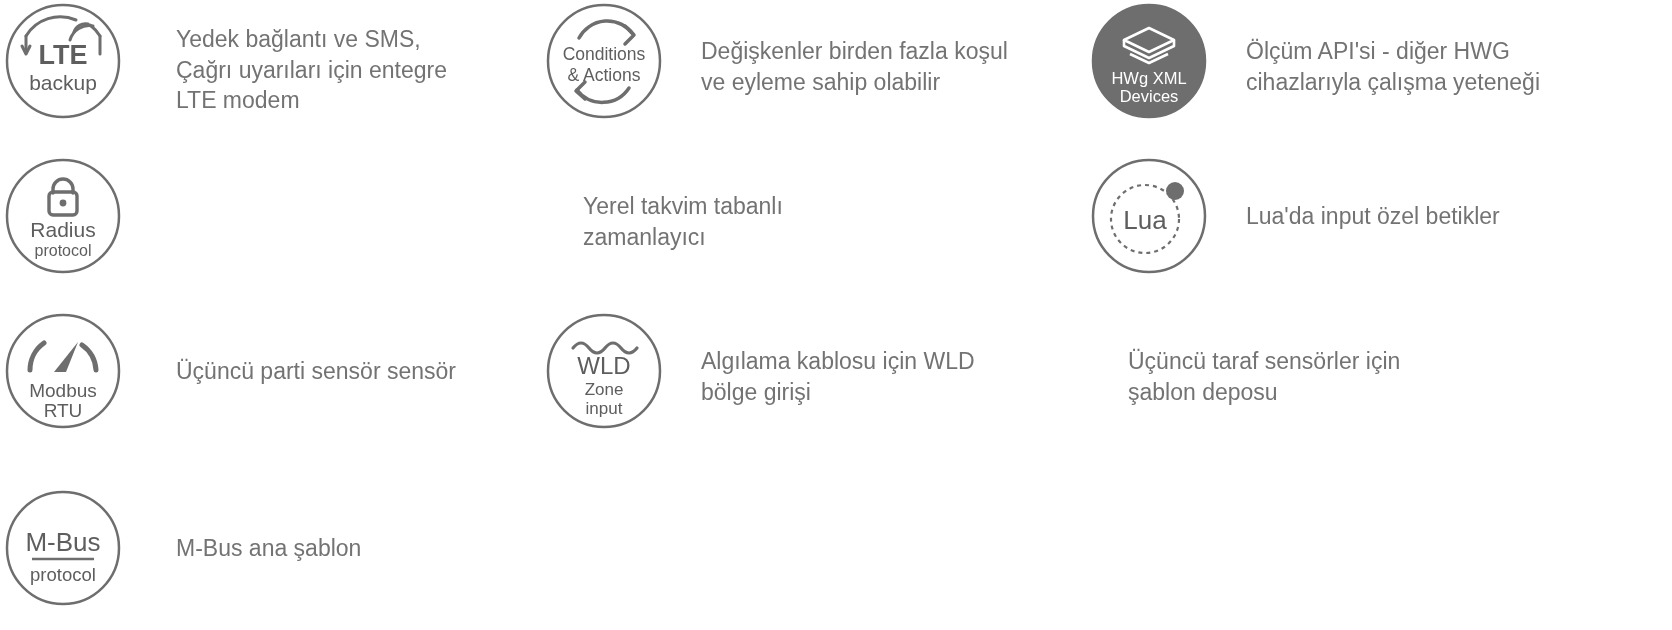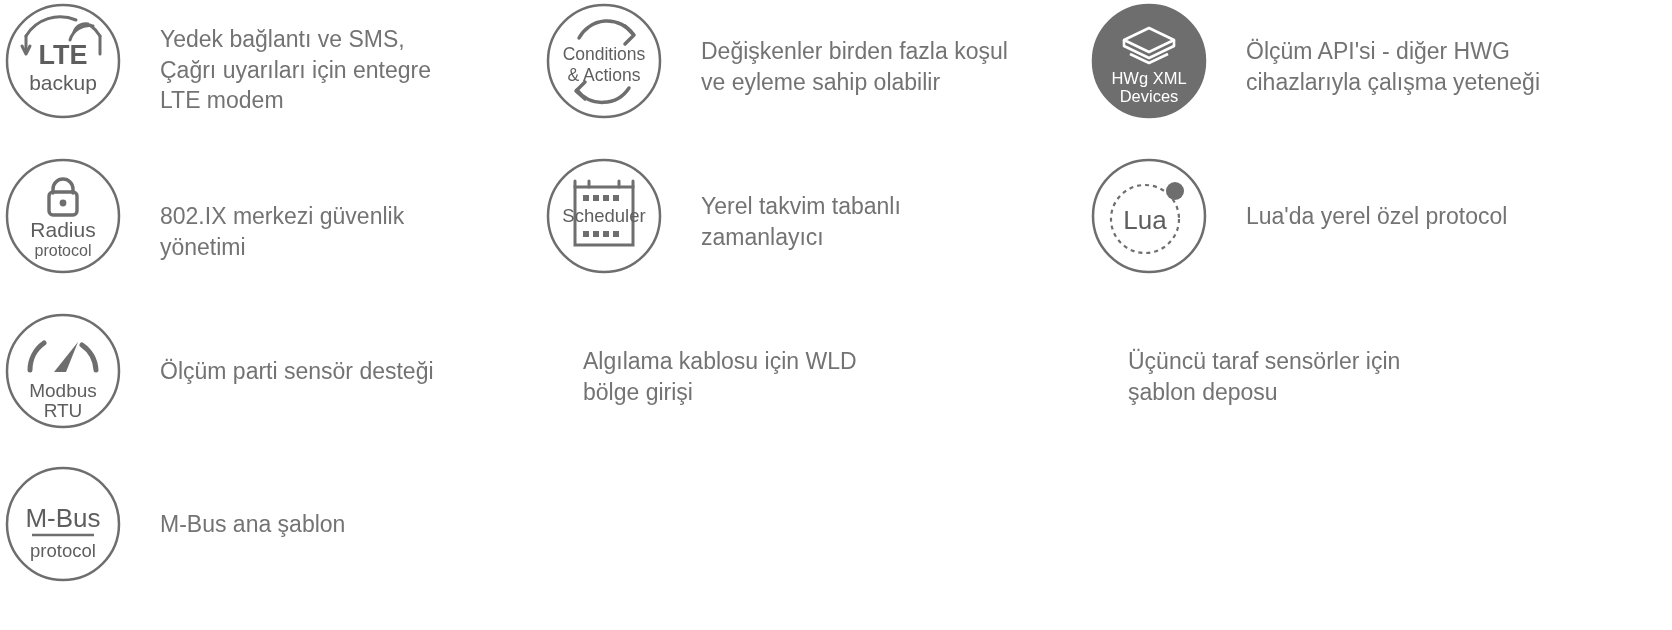--- a/index.html
+++ b/index.html
@@ -41,29 +41,29 @@
     line-height: 1.33;
     color: #737373;
     max-width: 400px;
     white-space: pre-line;
     padding-top: 4px;
   }
   .col2 .feature-text { max-width: 380px; }
   .col3 .feature-text { max-width: 400px; }
 
   
-  .col1 { left: 4px; }
+  .col1 { left: 4px; gap: 16px; }
   .col2 { left: 545px; }
   .col3 { left: 1090px; }
 
   
   .row1 { top: 2px; }
   .row2 { top: 157px; }
   .row3 { top: 312px; }
-  .row4 { top: 465px; }
+  .row4 { top: 489px; }
 
   
   .valign-top .feature-text { padding-top: 22px; }
   .valign-mid .feature-text { padding-top: 34px; }
   .valign-center .feature-text { padding-top: 44px; }
 </style>
 </head>
 <body>
 
 <div class="board">
@@ -125,74 +125,63 @@
     <div class="icon-wrap">
       <svg viewBox="0 0 118 118">
         <circle cx="59" cy="59" r="56" fill="none" stroke="#6e6e6e" stroke-width="2.5"></circle>
         <path d="M49 36 v-4 a10 10 0 0 1 20 0 v4" fill="none" stroke="#6e6e6e" stroke-width="3.4" stroke-linecap="round"></path>
         <rect x="45" y="35" width="28" height="23" rx="4" fill="none" stroke="#6e6e6e" stroke-width="3.4"></rect>
         <circle cx="59" cy="46" r="3.4" fill="#6e6e6e"></circle>
         <text x="59" y="80" text-anchor="middle" font-family="Liberation Sans, sans-serif" font-size="21" fill="#5e5e5e">Radius</text>
         <text x="59" y="99" text-anchor="middle" font-family="Liberation Sans, sans-serif" font-size="16" fill="#5e5e5e">protocol</text>
       </svg>
     </div>
-    <div class="feature-text">802.IX merkezi güvenlik
-yönetimi</div>
   </div>
 
   <div class="feature col2 row2 valign-mid">
-    <div class="icon-wrap">
-      <svg viewBox="0 0 118 118">
-        <circle cx="59" cy="59" r="56" fill="none" stroke="#6e6e6e" stroke-width="2.5"></circle>
-        <rect x="30" y="30" width="58" height="58" fill="none" stroke="#6e6e6e" stroke-width="3"></rect>
-        <path d="M30 30 L30 24 M44 30 L44 24 M74 30 L74 24 M88 30 L88 24" stroke="#6e6e6e" stroke-width="3" stroke-linecap="round"></path>
-        <g fill="#6e6e6e">
-          <rect x="38" y="38" width="6" height="6"></rect>
-            <rect x="48" y="38" width="6" height="6"></rect>
-          <rect x="58" y="38" width="6" height="6"></rect>
-            <rect x="68" y="38" width="6" height="6"></rect>
-          <rect x="38" y="74" width="6" height="6"></rect>
-            <rect x="48" y="74" width="6" height="6"></rect>
-          <rect x="58" y="74" width="6" height="6"></rect>
-            <rect x="68" y="74" width="6" height="6"></rect>
-        </g>
-        <text x="59" y="65" text-anchor="middle" font-family="Liberation Sans, sans-serif" font-size="18.5" fill="#5e5e5e">Scheduler</text>
-      </svg>
-    </div>
     <div class="feature-text">Yerel takvim tabanlı
 zamanlayıcı</div>
   </div>
 
   <div class="feature col3 row2 valign-center">
     <div class="icon-wrap">
       <svg viewBox="0 0 118 118">
         <circle cx="59" cy="59" r="56" fill="none" stroke="#6e6e6e" stroke-width="2.5"></circle>
         <circle cx="55" cy="62" r="34" fill="none" stroke="#6e6e6e" stroke-width="2.2" stroke-dasharray="4 4"></circle>
         <circle cx="85" cy="34" r="9" fill="#6e6e6e"></circle>
         <text x="55" y="72" text-anchor="middle" font-family="Liberation Sans, sans-serif" font-size="26" fill="#5e5e5e">Lua</text>
       </svg>
     </div>
-    <div class="feature-text">Lua'da yerel özel protocol</div>
+    <div class="feature-text">Lua'da input özel betikler</div>
   </div>
 
   <div class="feature col1 row3 valign-center">
     <div class="icon-wrap">
       <svg viewBox="0 0 118 118">
         <circle cx="59" cy="59" r="56" fill="none" stroke="#6e6e6e" stroke-width="2.5"></circle>
         <path d="M26 58 A33 33 0 0 1 40 31" fill="none" stroke="#6e6e6e" stroke-width="5" stroke-linecap="round"></path>
         <path d="M78 33 A33 33 0 0 1 92 58" fill="none" stroke="#6e6e6e" stroke-width="5" stroke-linecap="round"></path>
         <path d="M74 30 L50 60 L62 60 Z" fill="#6e6e6e"></path>
         <text x="59" y="85" text-anchor="middle" font-family="Liberation Sans, sans-serif" font-size="19" fill="#5e5e5e">Modbus</text>
         <text x="59" y="105" text-anchor="middle" font-family="Liberation Sans, sans-serif" font-size="19" fill="#5e5e5e">RTU</text>
       </svg>
     </div>
-    <div class="feature-text">Ölçüm parti sensör desteği</div>
+    <div class="feature-text">Üçüncü parti sensör sensör</div>
   </div>
 
   <div class="feature col2 row3 valign-mid">
+    <div class="icon-wrap">
+      <svg viewBox="0 0 118 118">
+        <circle cx="59" cy="59" r="56" fill="none" stroke="#6e6e6e" stroke-width="2.5"></circle>
+        <path d="M28 36 q8 -10 16 0 q8 10 16 0 q8 -10 16 0 q8 10 16 0" fill="none" stroke="#6e6e6e" stroke-width="3.2" stroke-linecap="round"></path>
+        <text x="59" y="62" text-anchor="middle" font-family="Liberation Sans, sans-serif" font-size="24" fill="#5e5e5e">WLD</text>
+        <text x="59" y="83" text-anchor="middle" font-family="Liberation Sans, sans-serif" font-size="17" fill="#5e5e5e">Zone</text>
+        <text x="59" y="102" text-anchor="middle" font-family="Liberation Sans, sans-serif" font-size="17" fill="#5e5e5e">input</text>
+      </svg>
+    </div>
     <div class="feature-text">Algılama kablosu için WLD
 bölge girişi</div>
   </div>
 
   <div class="feature col3 row3 valign-mid">
     <div class="feature-text">Üçüncü taraf sensörler için
 şablon deposu</div>
   </div>
 
   <div class="feature col1 row4 valign-center">

